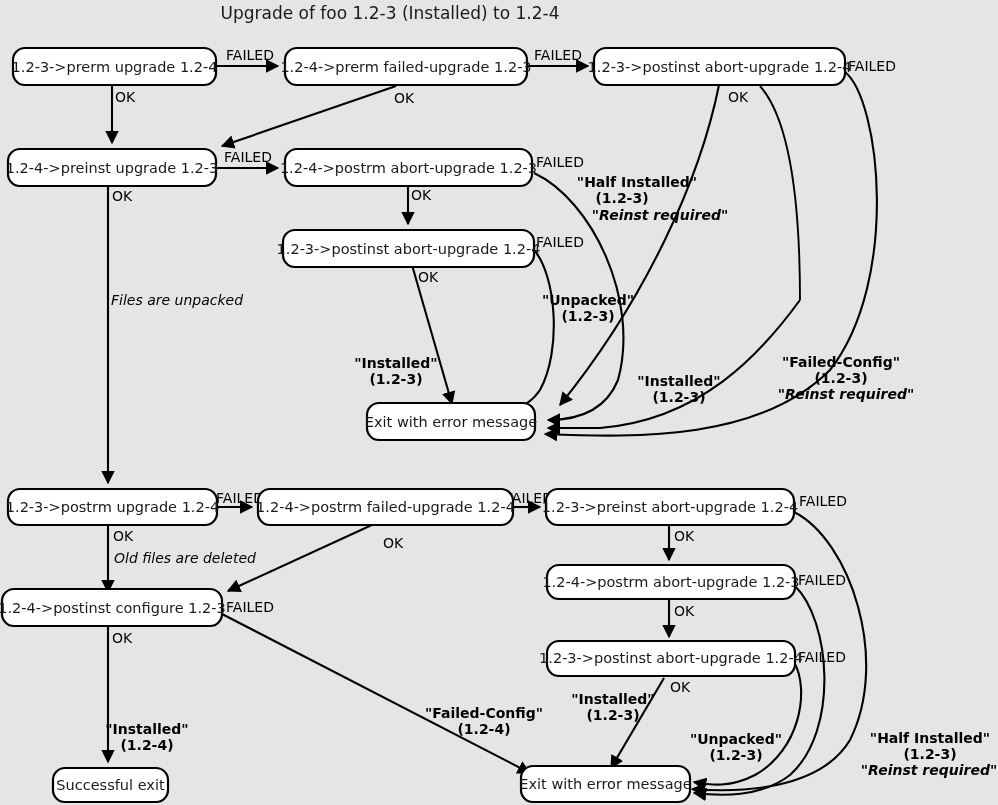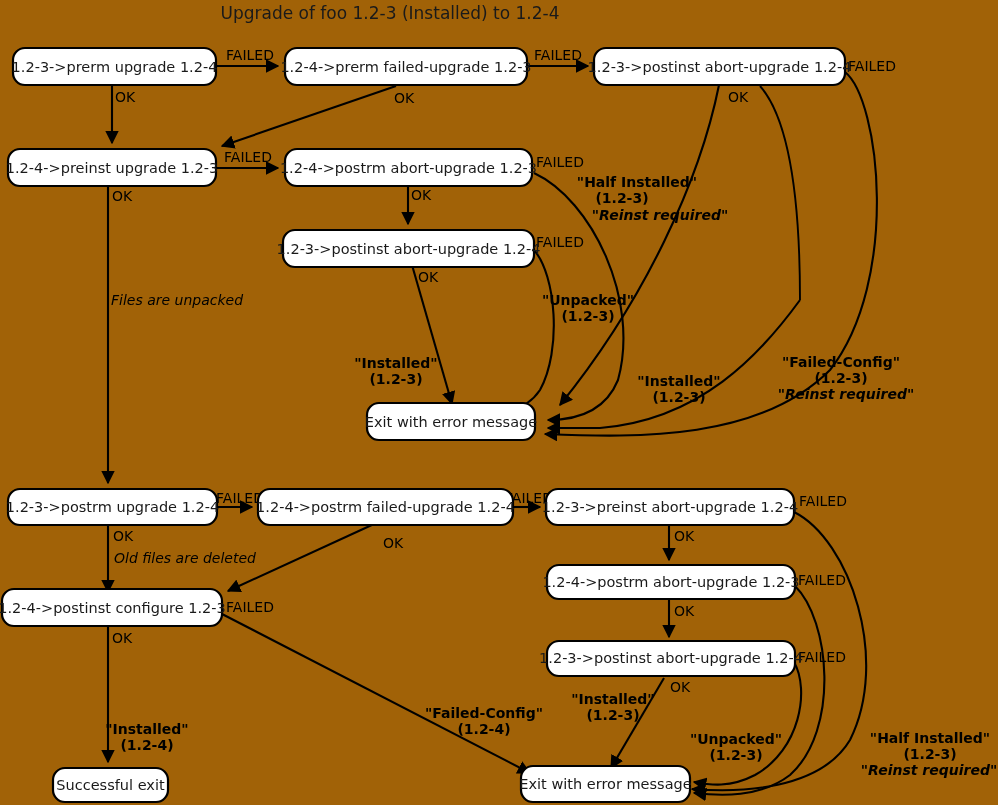--- a/index.html
+++ b/index.html
@@ -4,21 +4,21 @@
 <style>
   html, body {
     margin: 0;
     padding: 0;
     background: #ffffff;
   }
   #canvas {
     position: relative;
     width: 998px;
     height: 805px;
-    background: #a16207;
+    background: #e5e5e5;
     font-family: "DejaVu Sans", "Liberation Sans", sans-serif;
     overflow: hidden;
   }
   svg.diagram {
     position: absolute;
     left: 0;
     top: 0;
     width: 998px;
     height: 805px;
   }

